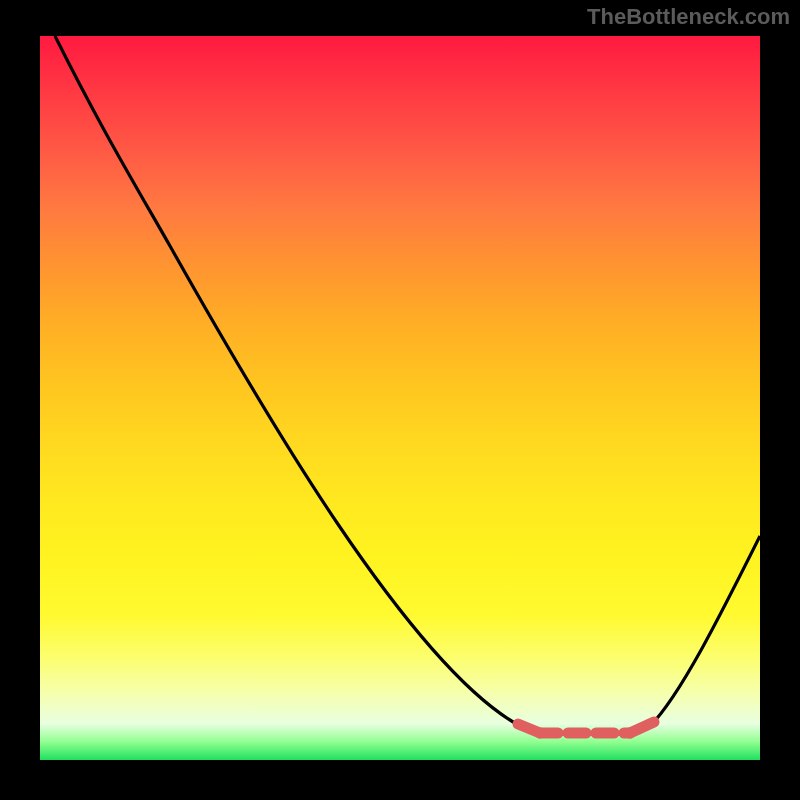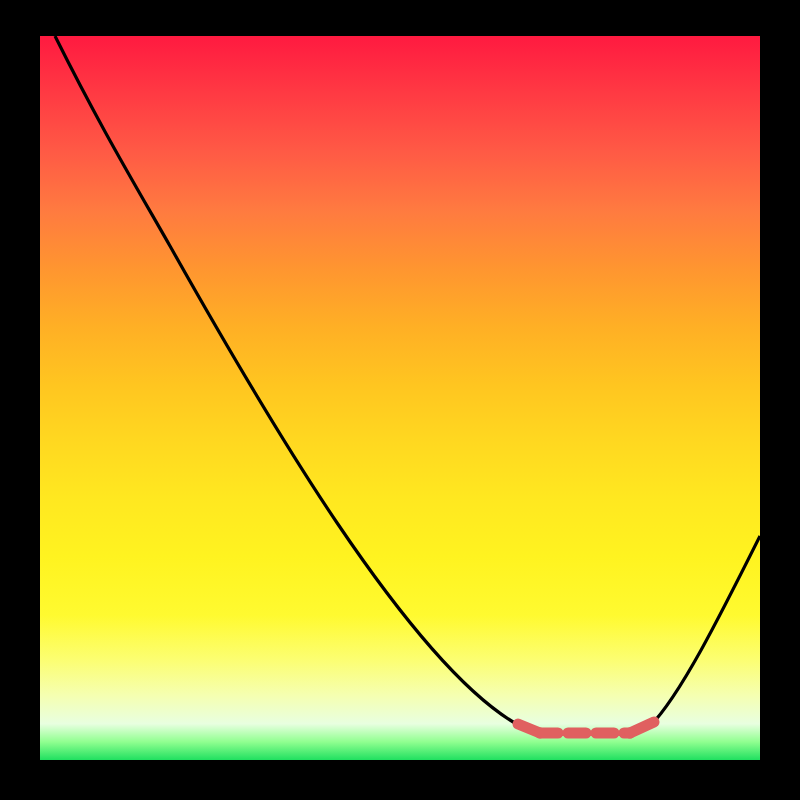--- a/index.html
+++ b/index.html
@@ -50,20 +50,21 @@
     left: 0;
     top: 0;
     width: 100%;
     height: 100%;
     pointer-events: none;
   }
 </style>
 </head>
 <body>
 <div class="container">
+  <div class="watermark">TheBottleneck.com</div>
   <div class="plot-area">
     <svg class="curve" viewBox="0 0 720 724" preserveAspectRatio="none">
 
       <path d="M 15 0
                C 60 90, 90 140, 130 210
                C 220 370, 370 630, 480 690
                L 500 697
                L 590 697
                L 610 690
                C 640 660, 680 580, 720 500" fill="none" stroke="#000" stroke-width="3.2"></path>

